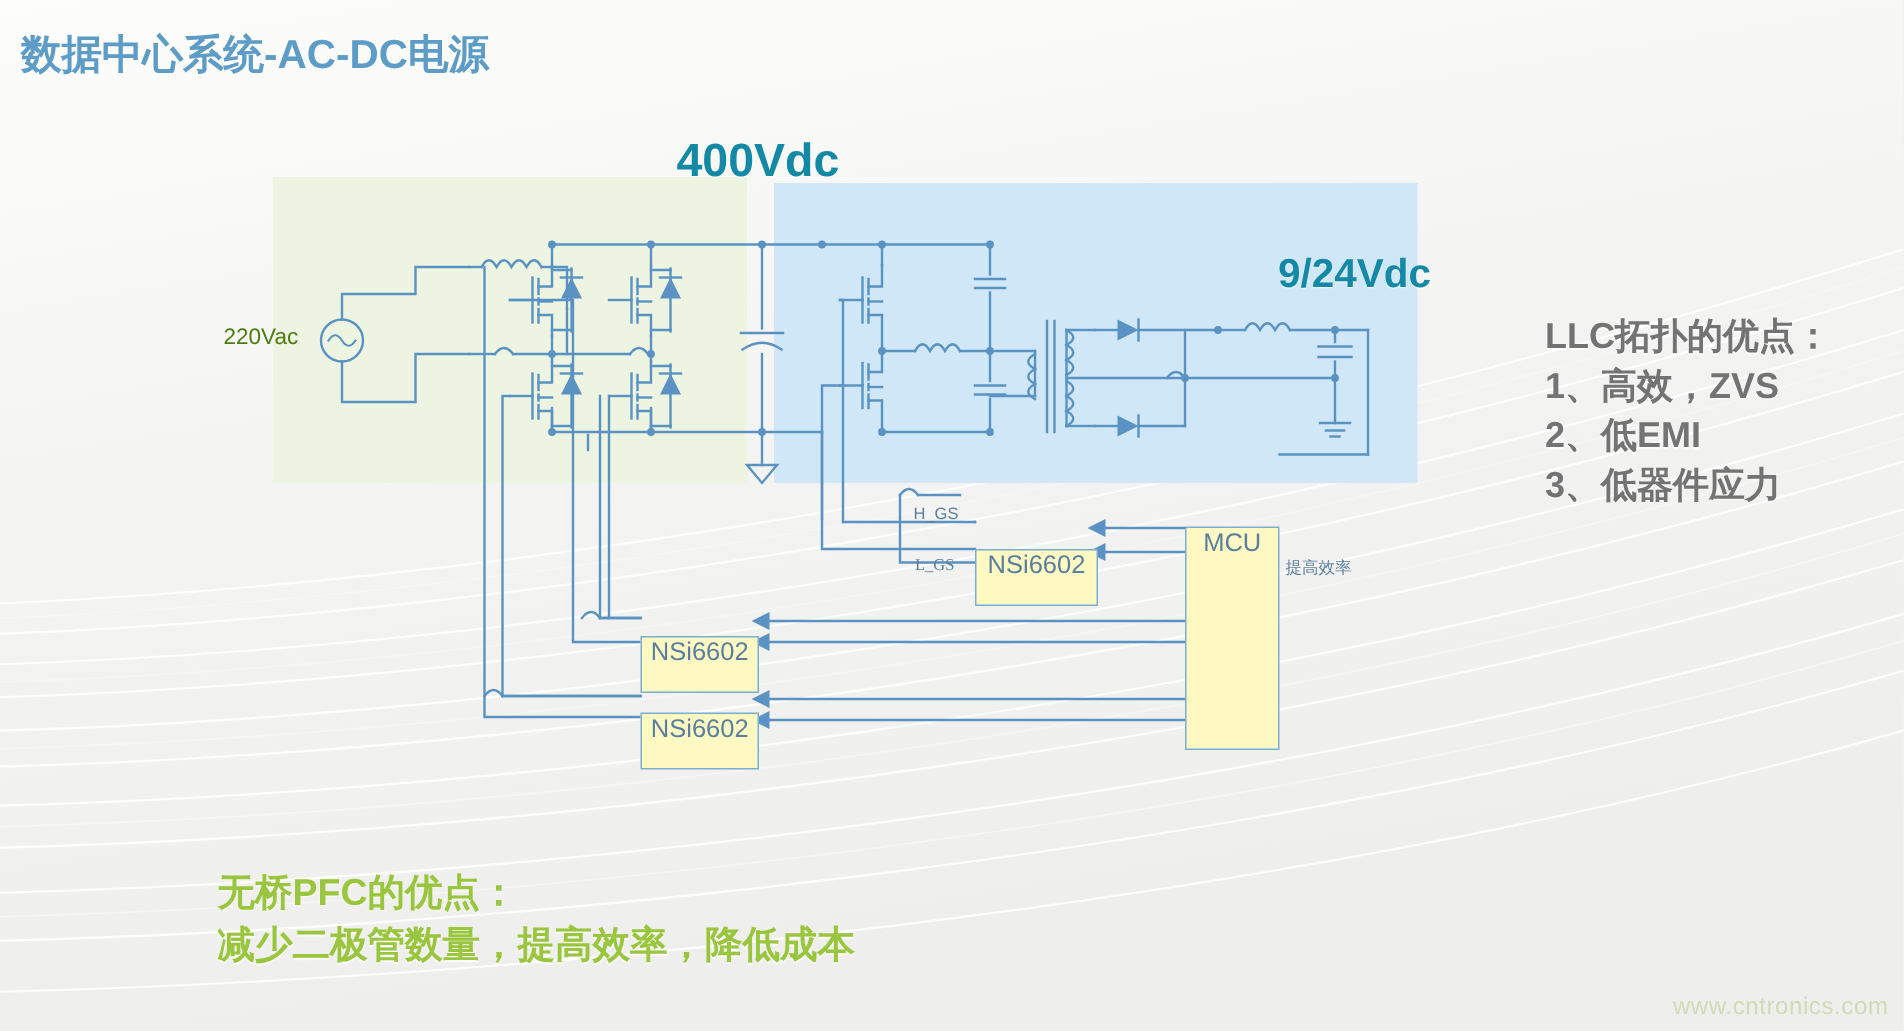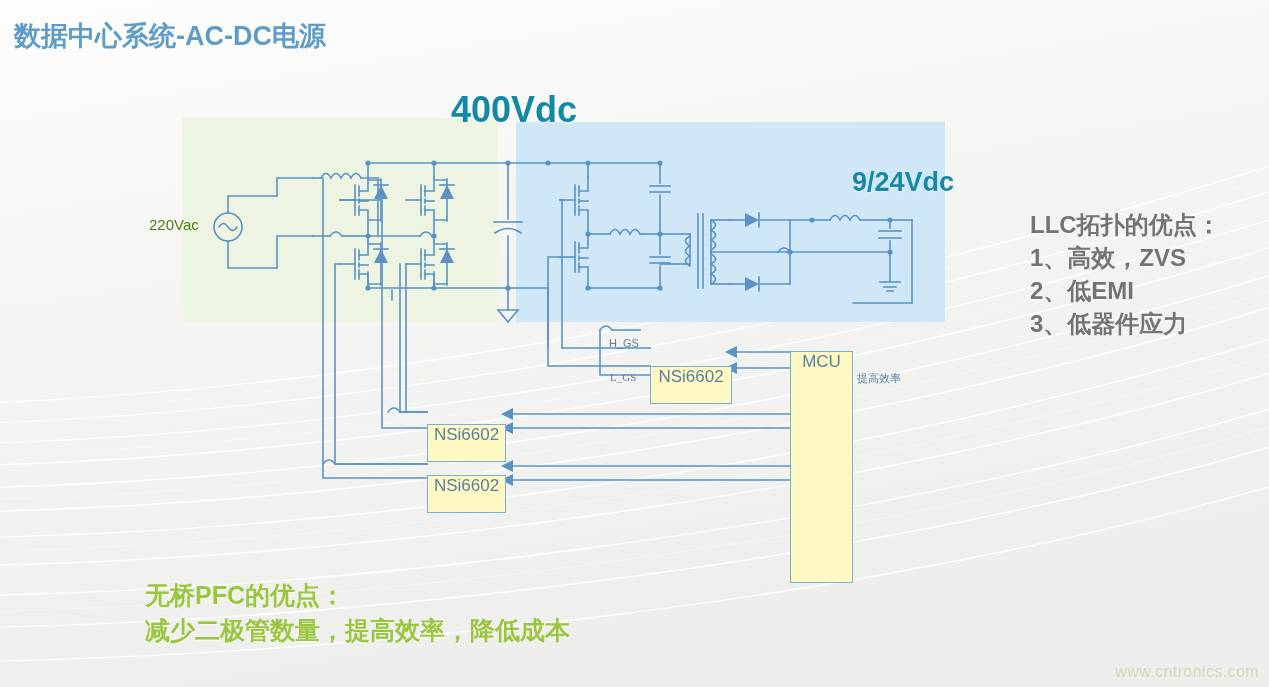--- a/index.html
+++ b/index.html
@@ -27,21 +27,21 @@
   .zone { position:absolute; z-index:1; }
   #zone-pfc  { left:182px; top:118px; width:316px; height:204px; background:#eef4e2; }
   #zone-llc  { left:516px; top:122px; width:429px; height:200px; background:#cfe7f7; }
 
   #circuit-svg { position:absolute; left:0; top:0; width:1269px; height:687px; z-index:3; }
 
   .lbl { position:absolute; z-index:6; white-space:nowrap; }
 
   #lbl-400vdc {
     left:451px; top:89px;
-    font-size:36px; font-weight:bold; color:#1489a6;
+    font-size:31px; font-weight:bold; color:#1489a6;
     text-shadow:0 1px 1px rgba(255,255,255,0.8);
   }
   #lbl-1224vdc {
     left:852px; top:167px;
     font-size:27px; font-weight:bold; color:#1489a6;
     text-shadow:0 1px 1px rgba(255,255,255,0.8);
   }
   #lbl-220vac {
     left:149px; top:216px;
     font-size:15px; color:#4d7c0f;
@@ -74,21 +74,21 @@
     border:1px solid #7aaed4;
     background:#fef9c3;
     display:flex; align-items:flex-start; justify-content:center;
     color:#5a7f9e;
     font-size:17px;
     margin-top:23px;
   }
   #ic-llc   { left:650px; top:343px; width:82px; height:38px; }
   #ic-pfc-a { left:427px; top:401px; width:79px; height:38px; }
   #ic-pfc-b { left:427px; top:452px; width:79px; height:38px; }
-  #mcu-box  { left:790px; top:328px; width:63px; height:232px; font-size:17px; }
+  #mcu-box  { left:790px; top:328px; width:63px; height:149px; font-size:17px; }
 
   .pin-lbl { position:absolute; z-index:6; font-size:11px; color:#5a7f9e; white-space:nowrap; }
   #lbl-hgs { left:609px; top:337px; }
   #lbl-lgs { left:610px; top:371px;font-family:Liberation Serif, serif; }
   #lbl-sample { left:857px; top:371px; font-size:11px; color:#5a7f9e; }
 </style>
 </head>
 <body>
 
 <svg id="bg-texture" viewBox="0 0 1269 687" preserveAspectRatio="none">

